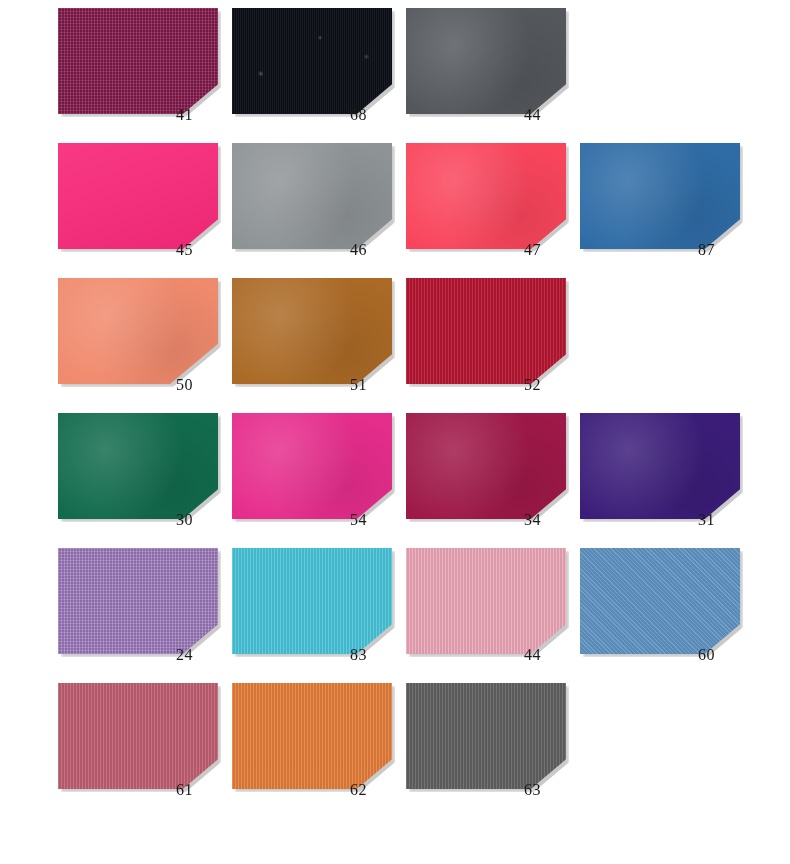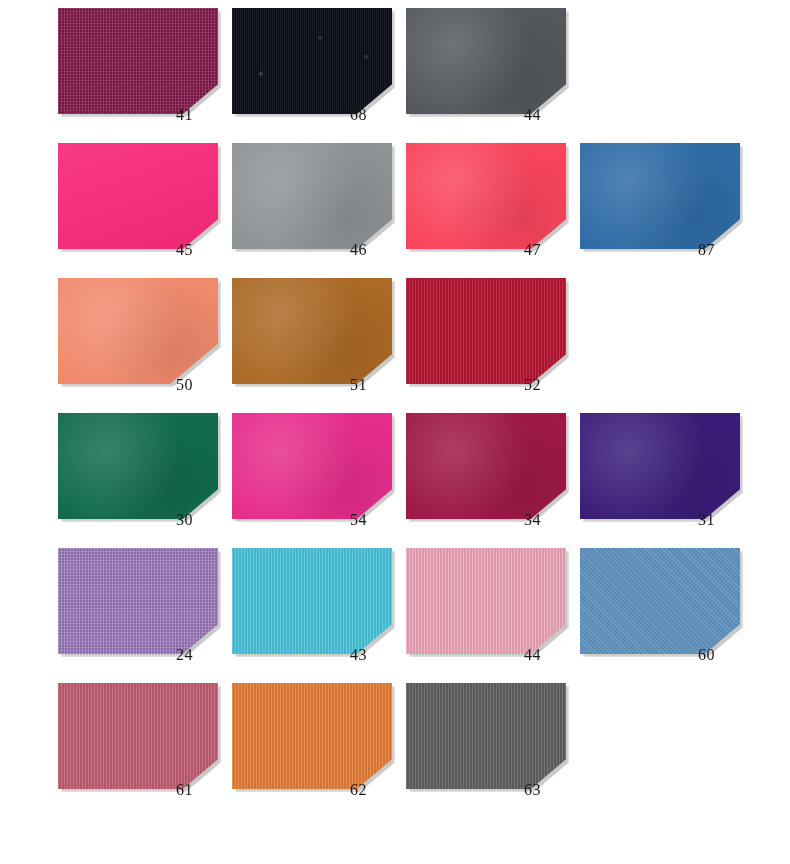--- a/index.html
+++ b/index.html
@@ -240,21 +240,21 @@
     </div>
     <div class="swatch-row">
       <div class="swatch-cell ">
         <div class="swatch-shadow"></div>
         <div class="swatch-chip tex-weave" style="background: rgb(169, 132, 201);"></div>
         <div class="swatch-label">24</div>
       </div>
       <div class="swatch-cell ">
         <div class="swatch-shadow"></div>
         <div class="swatch-chip tex-rib" style="background: rgb(76, 200, 221);"></div>
-        <div class="swatch-label">43</div>
+        <div class="swatch-label">83</div>
       </div>
       <div class="swatch-cell ">
         <div class="swatch-shadow"></div>
         <div class="swatch-chip tex-rib" style="background: rgb(239, 169, 187);"></div>
         <div class="swatch-label">44</div>
       </div>
       <div class="swatch-cell ">
         <div class="swatch-shadow"></div>
         <div class="swatch-chip tex-twill" style="background: rgb(98, 150, 196);"></div>
         <div class="swatch-label">60</div>

